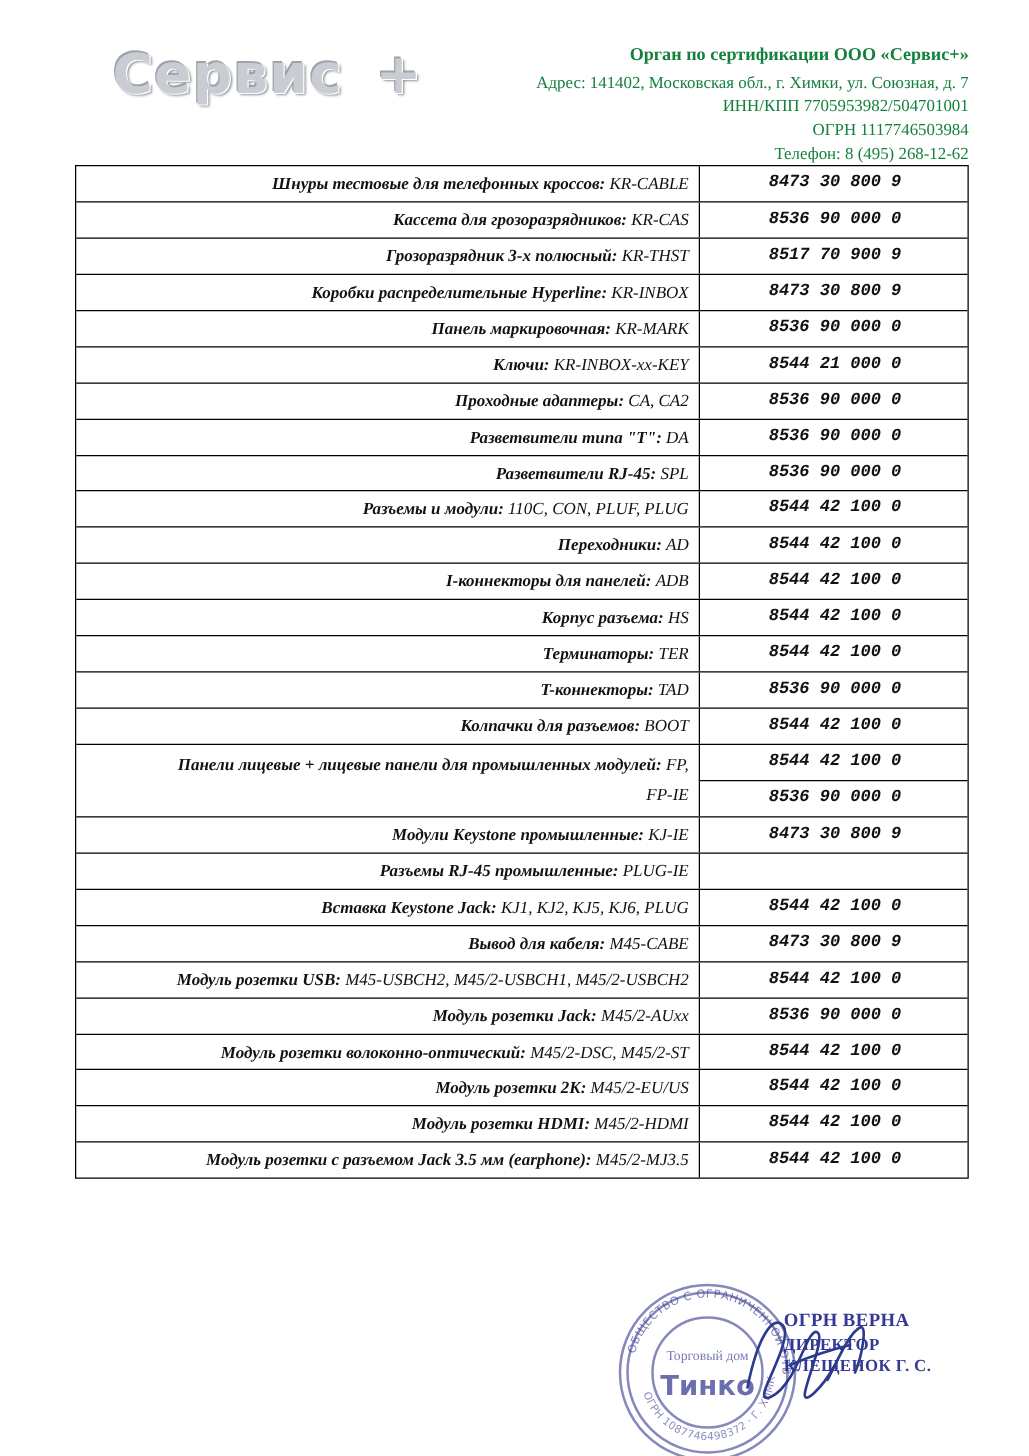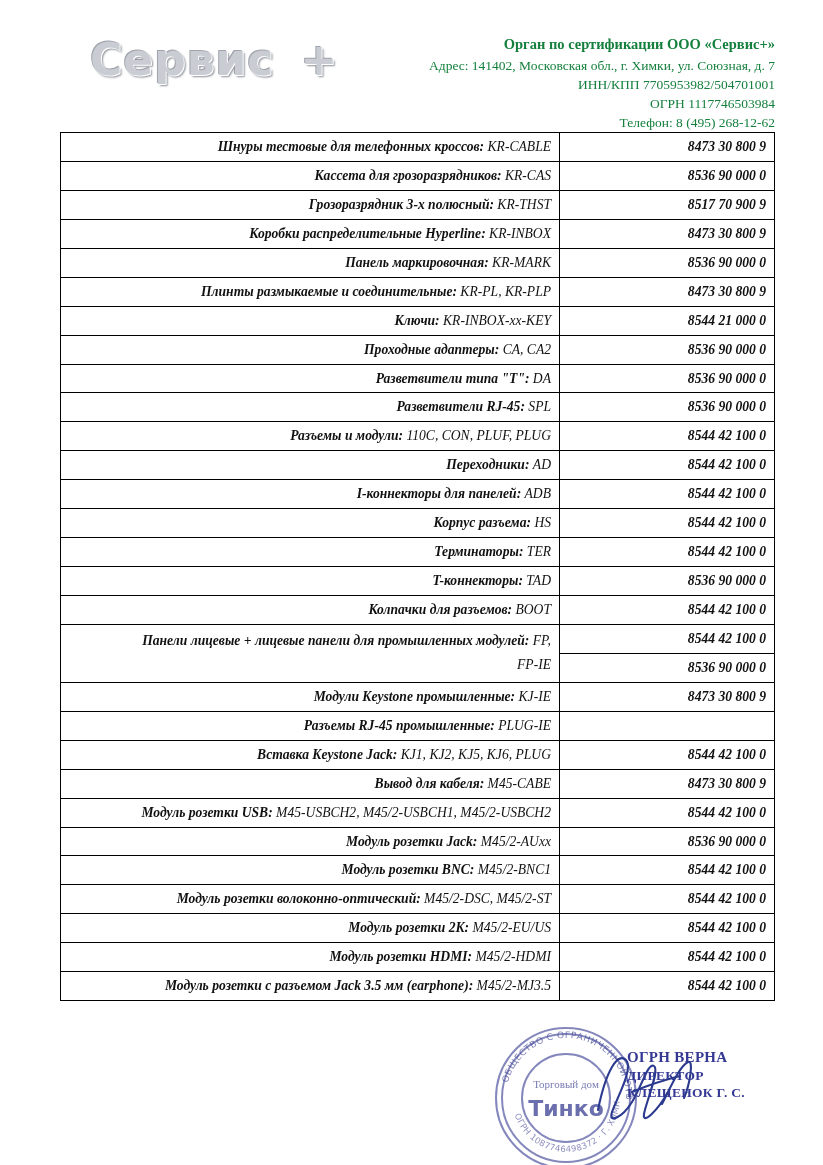--- a/index.html
+++ b/index.html
@@ -96,23 +96,24 @@
   }
   td.desc .bold {
     font-weight: bold;
     font-style: italic;
   }
   td.code {
     width: 196px;
     border-left: 1px solid #000;
     font-weight: bold;
     font-style: italic;
-    text-align: right;
+    text-align: center;
     white-space: nowrap;
     font-size: 13.6px;
+    font-family: Liberation Mono, monospace;
   }
   td.code.empty {
     border-left: 1px solid #000;
   }
   
   tr.split-top td.desc { border-bottom: none; padding-bottom: 2px; }
   tr.split-bot td.desc { padding-top: 0; margin-top: 29px; }
 
   
   .stamp {
@@ -190,24 +191,20 @@
         <tr>
           <td class="desc"><span class="bold">Коробки распределительные Hyperline:</span><span> KR-INBOX</span></td>
           <td class="code">8473 30 800 9</td>
         </tr>
 
         <tr>
           <td class="desc"><span class="bold">Панель маркировочная:</span><span> KR-MARK</span></td>
           <td class="code">8536 90 000 0</td>
         </tr>
 
-        <tr>
-          <td class="desc"><span class="bold">Плинты размыкаемые и соединительные:</span><span> KR-PL, KR-PLP</span></td>
-          <td class="code">8473 30 800 9</td>
-        </tr>
 
         <tr>
           <td class="desc"><span class="bold">Ключи:</span><span> KR-INBOX-xx-KEY</span></td>
           <td class="code">8544 21 000 0</td>
         </tr>
 
         <tr>
           <td class="desc"><span class="bold">Проходные адаптеры:</span><span> CA, CA2</span></td>
           <td class="code">8536 90 000 0</td>
         </tr>
@@ -290,24 +287,20 @@
         <tr>
           <td class="desc"><span class="bold">Модуль розетки USB:</span><span> M45-USBCH2, M45/2-USBCH1, M45/2-USBCH2</span></td>
           <td class="code">8544 42 100 0</td>
         </tr>
 
         <tr>
           <td class="desc"><span class="bold">Модуль розетки Jack:</span><span> M45/2-AUxx</span></td>
           <td class="code">8536 90 000 0</td>
         </tr>
 
-        <tr>
-          <td class="desc"><span class="bold">Модуль розетки BNC:</span><span> M45/2-BNC1</span></td>
-          <td class="code">8544 42 100 0</td>
-        </tr>
 
         <tr>
           <td class="desc"><span class="bold">Модуль розетки волоконно-оптический:</span><span> M45/2-DSC, M45/2-ST</span></td>
           <td class="code">8544 42 100 0</td>
         </tr>
 
         <tr>
           <td class="desc"><span class="bold">Модуль розетки 2K:</span><span> M45/2-EU/US</span></td>
           <td class="code">8544 42 100 0</td>
         </tr>

